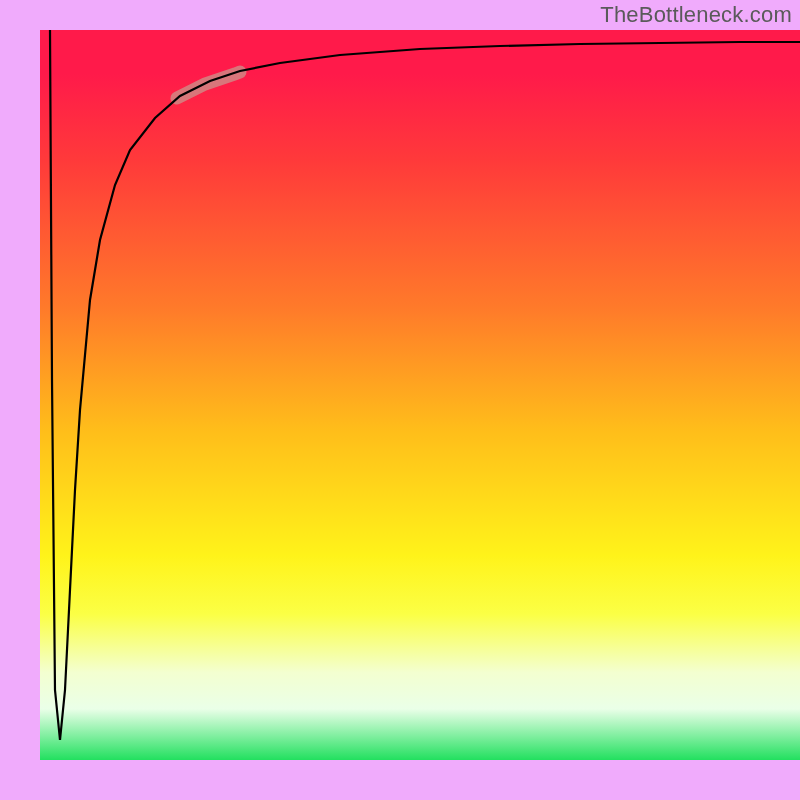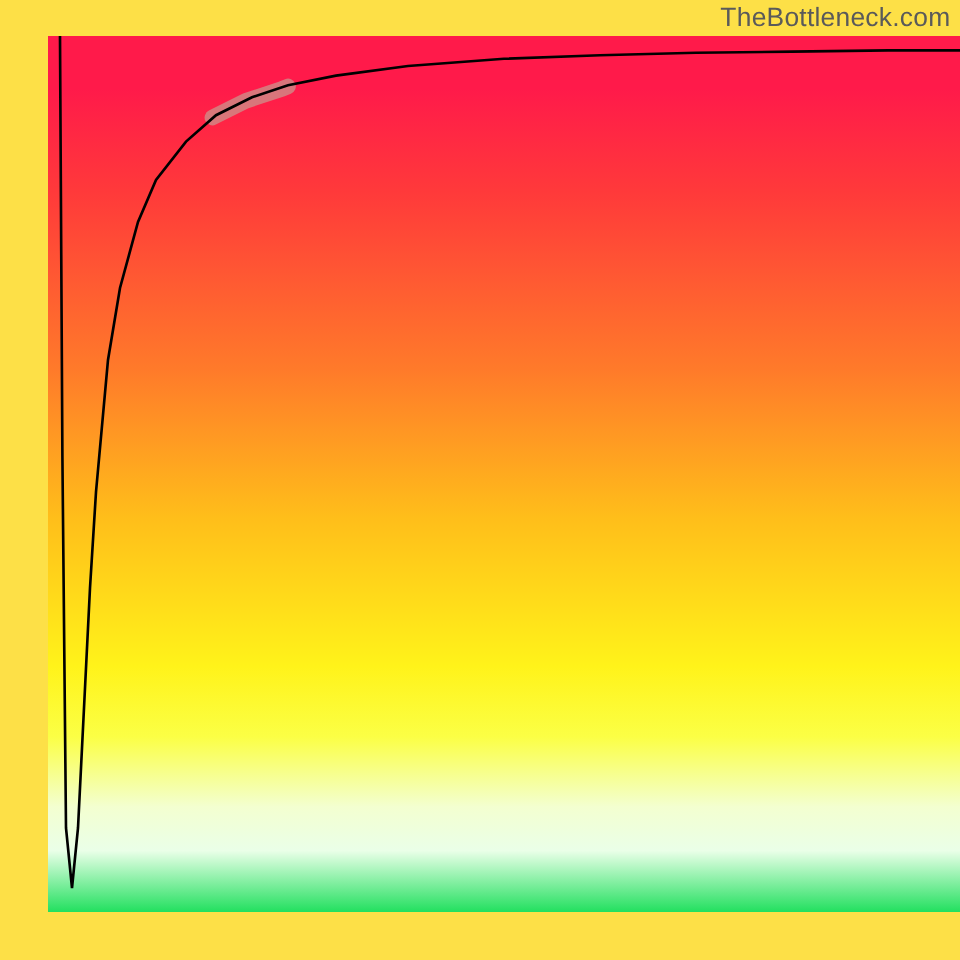--- a/index.html
+++ b/index.html
@@ -1,21 +1,21 @@
 <!DOCTYPE html>
 <html><head>
 <meta charset="utf-8">
 <style>
   * { margin: 0; padding: 0; box-sizing: border-box; }
   html, body { width: 800px; height: 800px; overflow: hidden; background: #000; }
   .frame {
     position: relative;
     width: 800px;
     height: 800px;
-    background: #fde047;
+    background: #f0abfc;
   }
   .watermark {
     position: absolute;
     top: 2px;
     right: 8px;
     font-family: Arial, Helvetica, sans-serif;
     font-size: 22px;
     color: #5a5a5a;
     font-weight: 500;
     letter-spacing: 0.2px;

